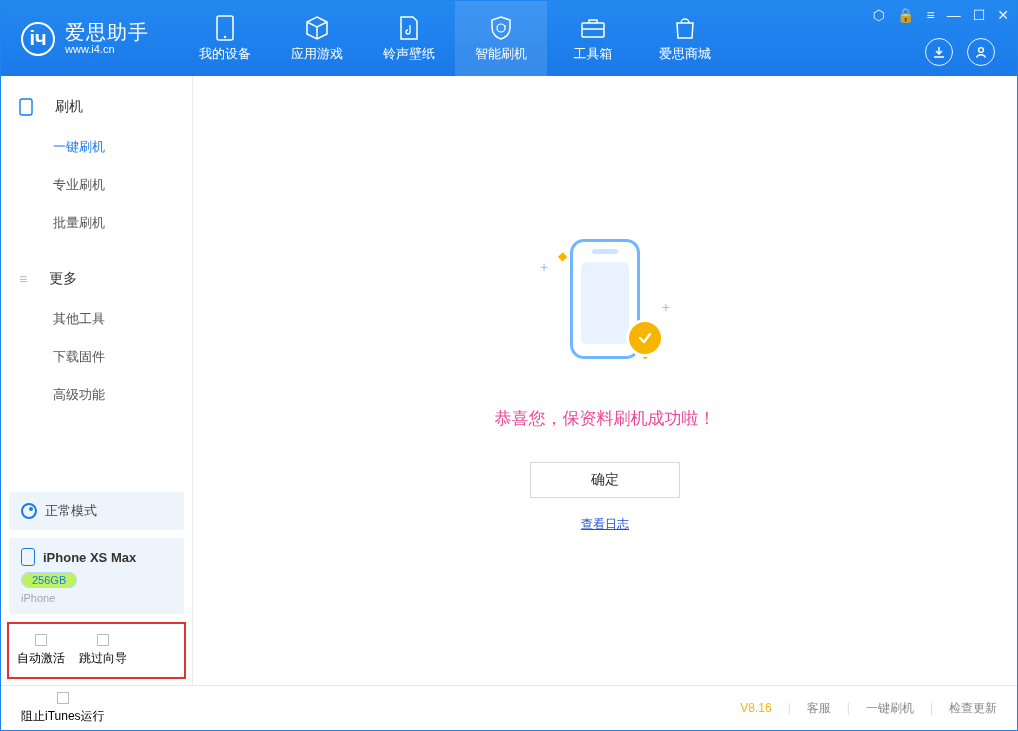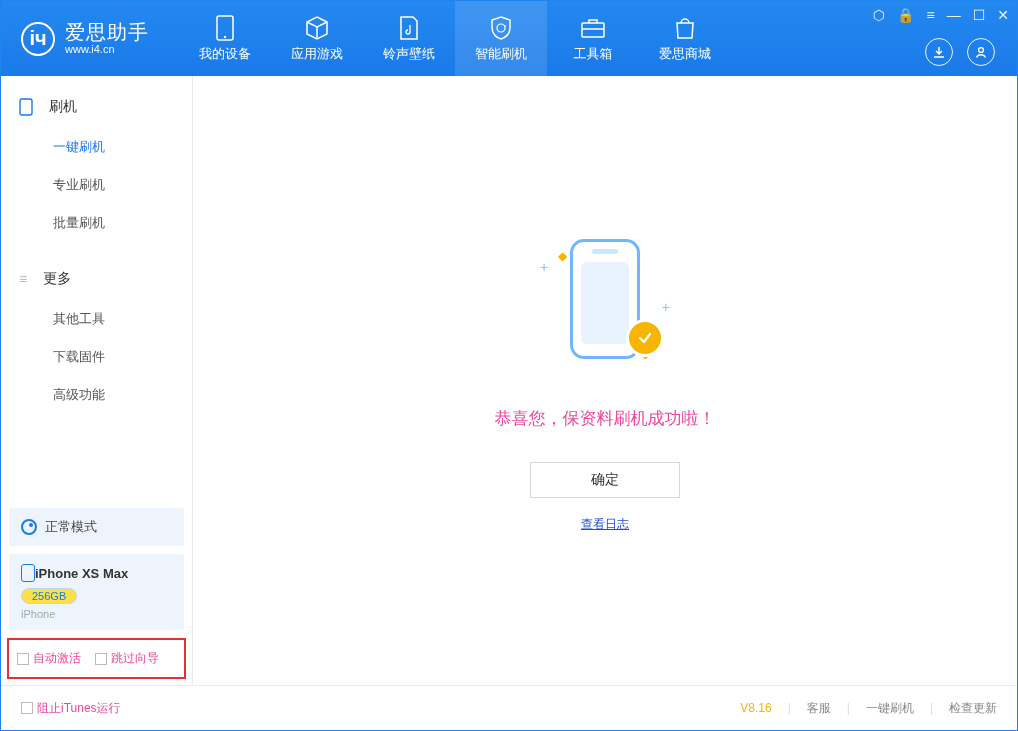--- a/index.html
+++ b/index.html
@@ -16,32 +16,32 @@
 .nav-item.active { background: rgba(255,255,255,.12); }
 .nav-icon { width: 26px; height: 26px; display: flex; align-items: center; justify-content: center; }
 .title-right { margin-left: auto; display: flex; flex-direction: column; align-items: flex-end; padding-right: 8px; height: 100%; justify-content: space-between; padding-top: 6px; padding-bottom: 10px; }
 .win-ctrls { display: flex; gap: 12px; align-items: center; color: #fff; font-size: 14px; }
 .win-ctrls span { cursor: pointer; opacity: .9; }
 .right-circles { display: flex; gap: 14px; padding-right: 14px; }
 .circle-btn { width: 28px; height: 28px; border: 1.5px solid rgba(255,255,255,.9); border-radius: 50%; display: flex; align-items: center; justify-content: center; cursor: pointer; color: #fff; }
 .body { flex: 1; display: flex; overflow: hidden; }
 .sidebar { width: 192px; border-right: 1px solid #eaeaea; display: flex; flex-direction: column; background: #fff; }
 .side-section { padding: 16px 0 0 0; }
-.side-header { padding: 6px 18px; font-size: 14px; color: #333; display: flex; align-items: center; gap: 16px; }
+.side-header { padding: 6px 18px; font-size: 14px; color: #333; display: flex; align-items: center; gap: 22px; }
 .side-items { padding: 6px 0; }
 .side-item { padding: 10px 18px 10px 52px; font-size: 13px; color: #555; cursor: pointer; }
 .side-item.active { color: #1a7ae8; }
 .side-spacer { flex: 1; }
 .mode-card { margin: 8px; background: #eef4fb; border-radius: 2px; padding: 10px 12px; font-size: 13px; color: #444; display: flex; align-items: center; gap: 8px; }
 .device-card { margin: 0 8px 8px; background: #eef4fb; border-radius: 2px; padding: 10px 12px; }
-.device-name { font-size: 13px; color: #333; font-weight: 600; display: flex; align-items: center; }
-.device-badge { display: inline-block; font-size: 11px; color: #1a7ae8; border: 1px solid #b9d7f8; background: #fde047; border-radius: 10px; padding: 1px 10px; margin-top: 6px; }
+.device-name { font-size: 13px; color: #333; font-weight: 600; display: flex; align-items: center; gap: 8px; }
+.device-badge { display: inline-block; font-size: 11px; color: #1a7ae8; border: 1px solid #b9d7f8; background: #bef264; border-radius: 10px; padding: 1px 10px; margin-top: 6px; }
 .device-type { font-size: 11px; color: #9ea7b3; margin-top: 4px; }
 .sidebar-bottom { border: 2px solid #e03232; margin: 0 6px 6px; padding: 10px 8px; display: flex; gap: 14px; align-items: center; }
-.chk { display: flex; align-items: center; gap: 4px; font-size: 12px; color: #ec4899; cursor: pointer; }
+.chk { display: flex; align-items: center; gap: 4px; font-size: 12px; color: #000000; cursor: pointer; flex-direction: column; }
 .chk-box { width: 12px; height: 12px; border: 1px solid #bbb; background: #fff; }
 .main { flex: 1; display: flex; flex-direction: column; align-items: center; justify-content: center; }
 .success-illust { position: relative; width: 150px; height: 150px; margin-bottom: 28px; }
 .phone { position: absolute; left: 40px; top: 10px; width: 70px; height: 120px; border: 3px solid #70b7ff; border-radius: 14px; background: #fff; }
 .phone::before { content: ""; position: absolute; top: 7px; left: 50%; transform: translateX(-50%); width: 26px; height: 5px; background: #cde5ff; border-radius: 3px; }
 .phone::after { content: ""; position: absolute; top: 20px; left: 8px; right: 8px; bottom: 12px; background: #e9f3ff; border-radius: 6px; }
 .check-badge { position: absolute; right: 16px; bottom: 22px; width: 38px; height: 38px; background: #f7b500; border-radius: 50%; display: flex; align-items: center; justify-content: center; border: 3px solid #fff; z-index: 2; }
 .sparkle { position: absolute; color: #f7b500; font-size: 12px; }
 .plus { position: absolute; color: #8dc6ff; font-size: 14px; }
 .msg { font-size: 17px; color: #ec4899; margin-bottom: 32px; }

